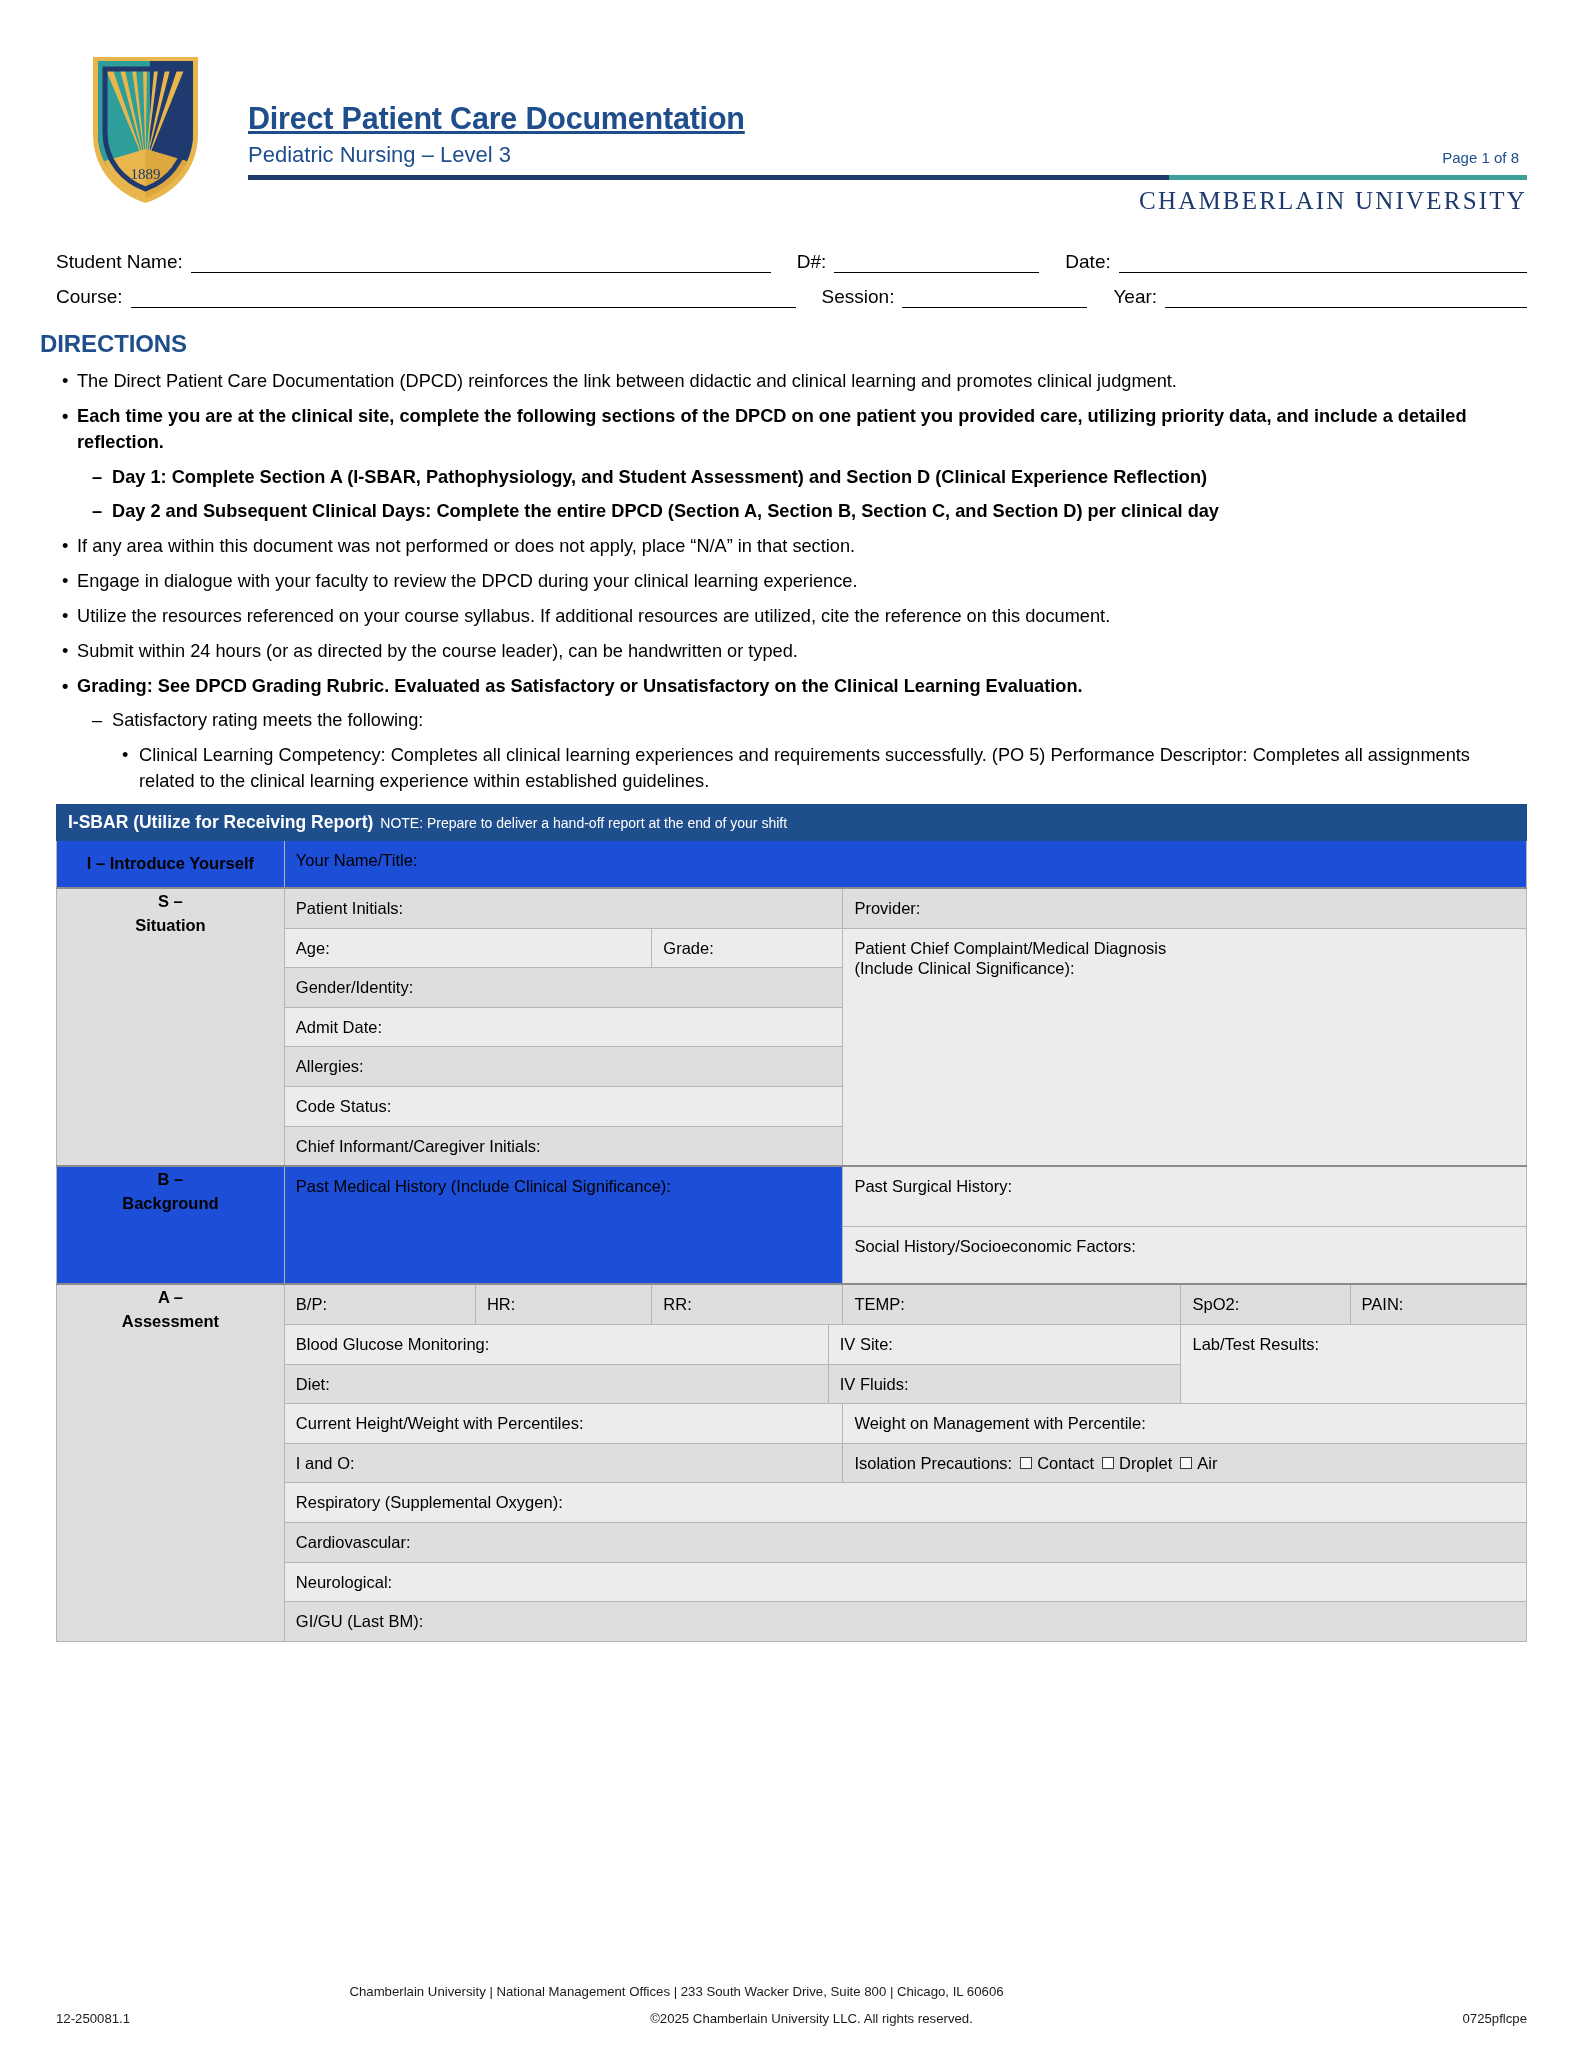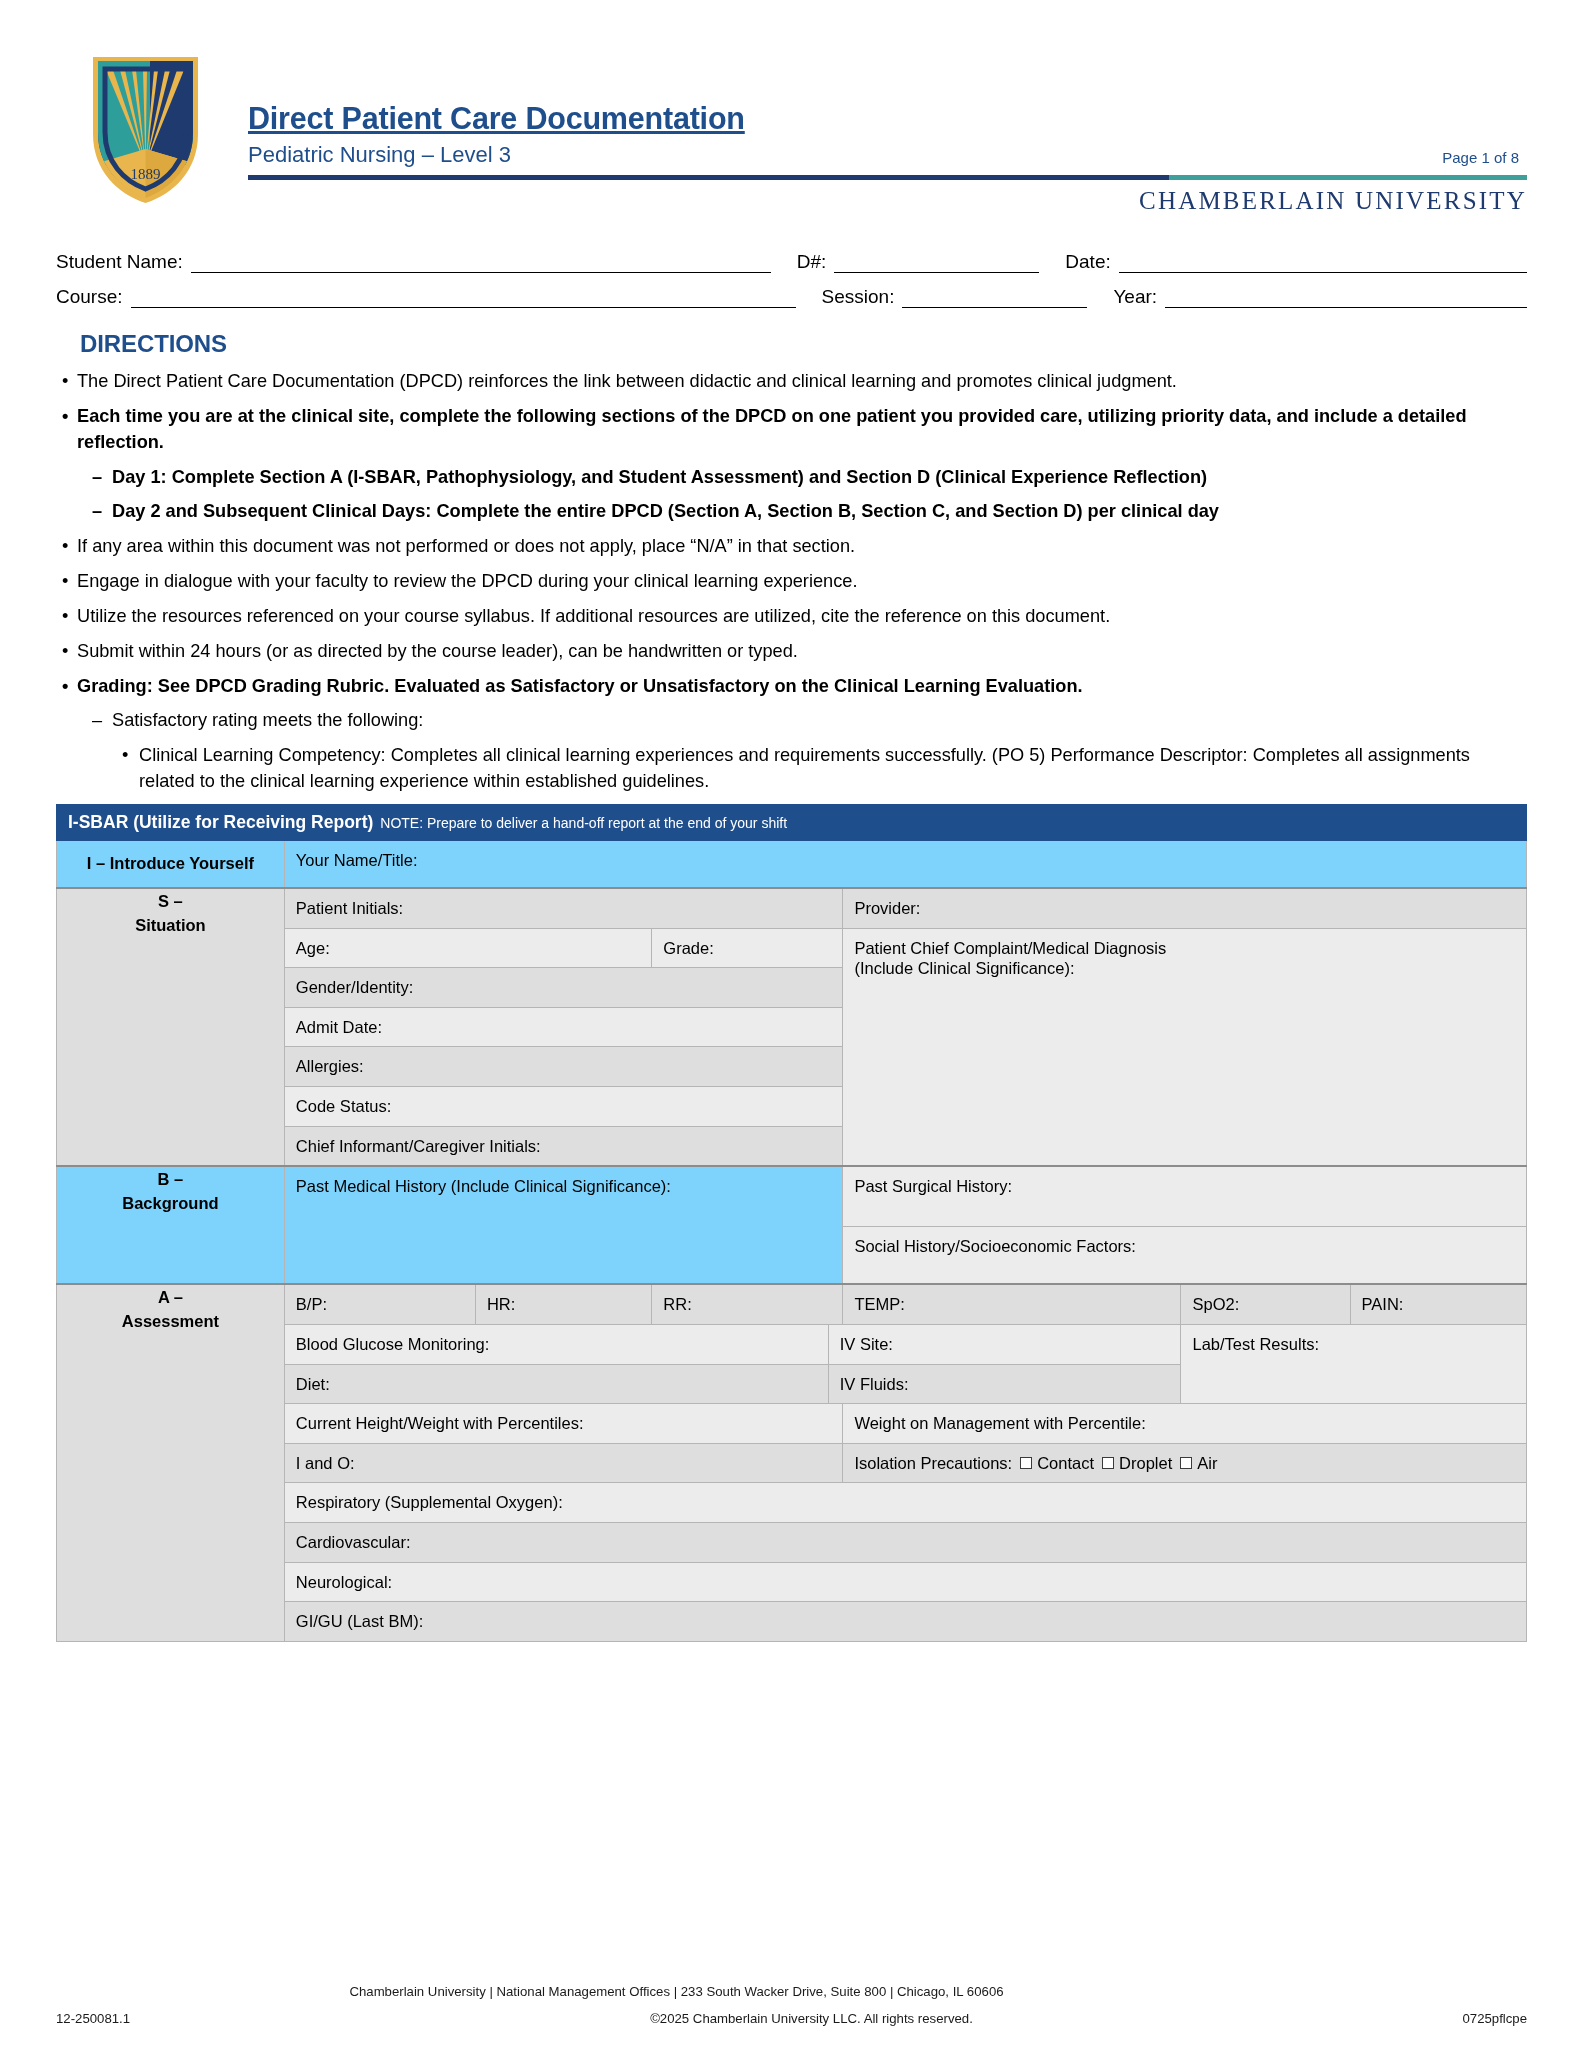--- a/index.html
+++ b/index.html
@@ -44,21 +44,21 @@
   
   .fields { padding:0 56px; margin-top:16px; font-size:19px; }
   .field-row { display:flex; align-items:flex-end; margin-bottom:13px;gap:8px; }
   .fl { white-space:nowrap; }
   .line { border-bottom:1.6px solid #000; height:20px; flex: 1 1 auto; }
   .sp { width:10px; flex:0 0 10px; }
 
   
   .sec-head {
     color:#1F4E8C; font-weight:bold; font-size:24px;
-    padding:0 80px; margin-top:22px; margin-bottom:11px;
+    padding:0 40px; margin-top:22px; margin-bottom:11px;
     letter-spacing:-0.1px;
   }
   .directions { padding:0 56px; font-size:18.2px; line-height:1.42; }
   .d-item { display:flex; margin-bottom:9px; }
   .d-item .mark { flex:0 0 auto; }
   .d-item .txt { flex:1 1 auto; }
   .lvl1 { padding-left:6px; }
   .lvl1 .mark { width:15px; }
   .lvl2 { padding-left:36px; }
   .lvl2 .mark { width:20px; }
@@ -84,21 +84,21 @@
   .bluebar .bt { font-size:17.5px; font-weight:bold; }
   .bluebar .bn { font-size:14px; font-weight:normal; padding-left:7px; }
 
   td.cell { padding:9px 11px; font-size:16.5px; line-height:1.25; }
   td.rowlabel {
     text-align:center; vertical-align:middle;
     font-weight:bold; font-size:16.5px; line-height:1.45;
   }
   .g1 { background:#dedede; }
   .g2 { background:#ececec; }
-  .wh { background:#7dd3fc; }
+  .wh { background:#1d4ed8; }
   .thickline { border-top:2.5px solid #8c8c8c !important; }
   .chk {
     display:inline-block; width:12px; height:12px;
     border:1.3px solid #3b3b3b; background:#fff;
     vertical-align:middle; margin:0 5px 2px 8px;
   }
 
   
   .footer {
     position:absolute; left:0; right:0; bottom:22px;

